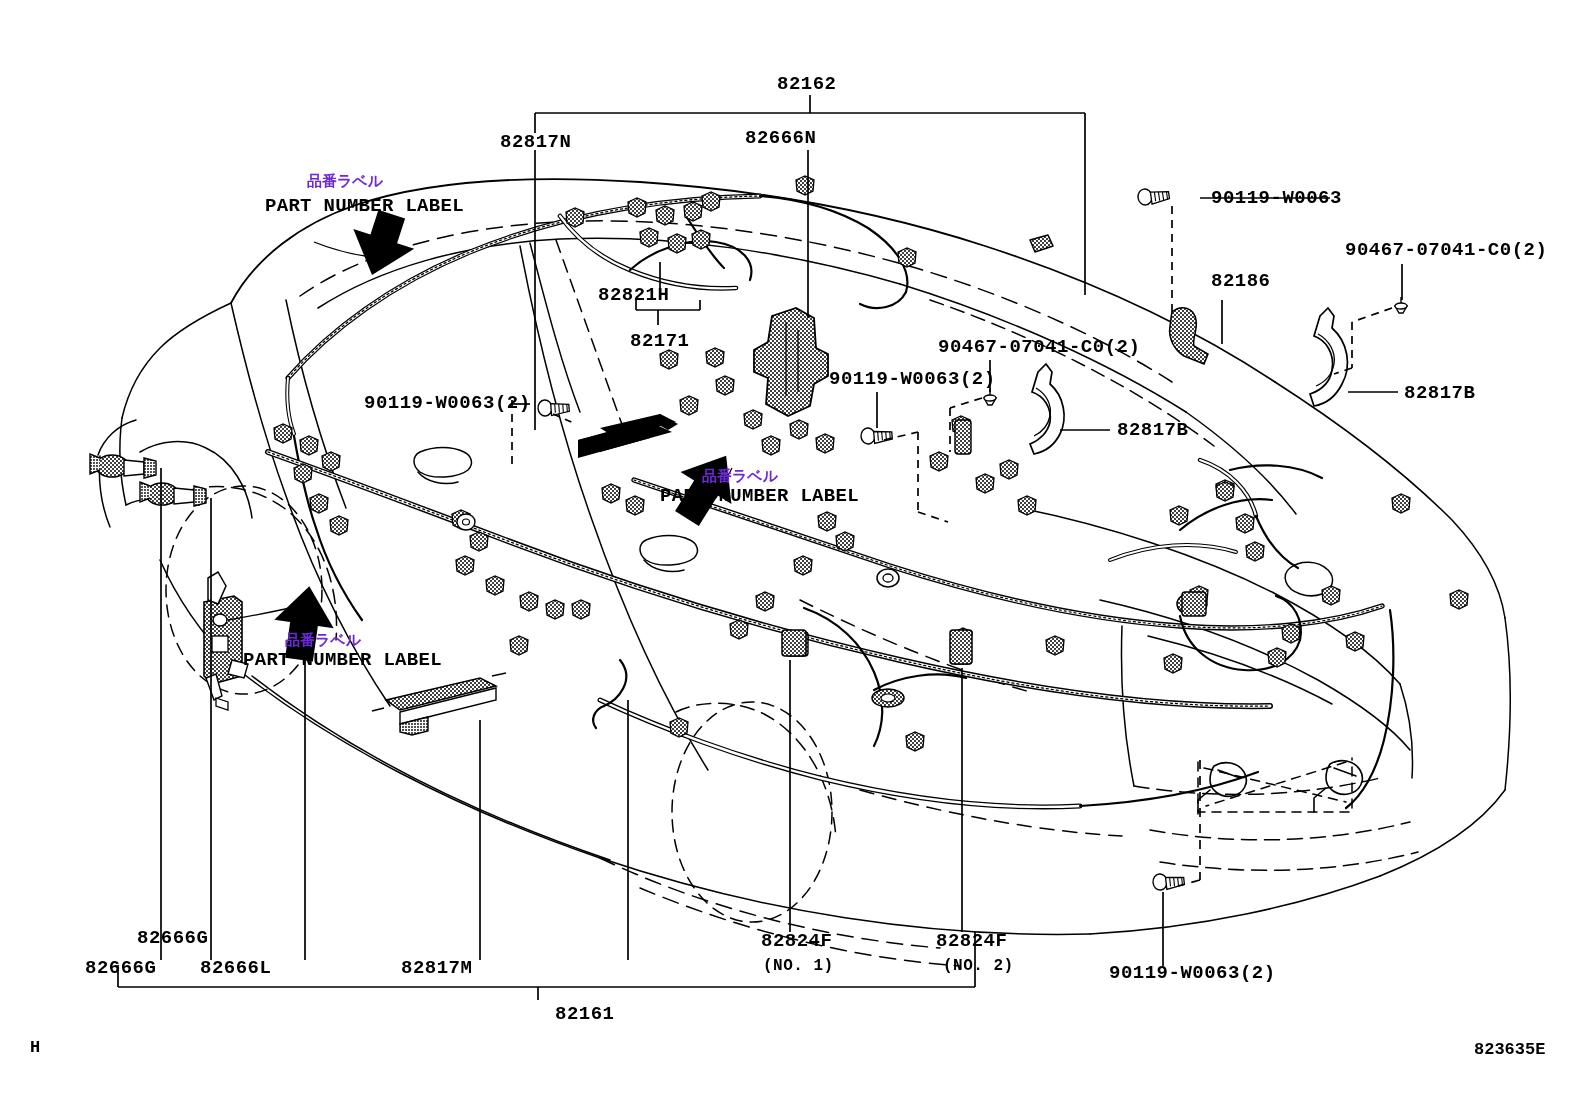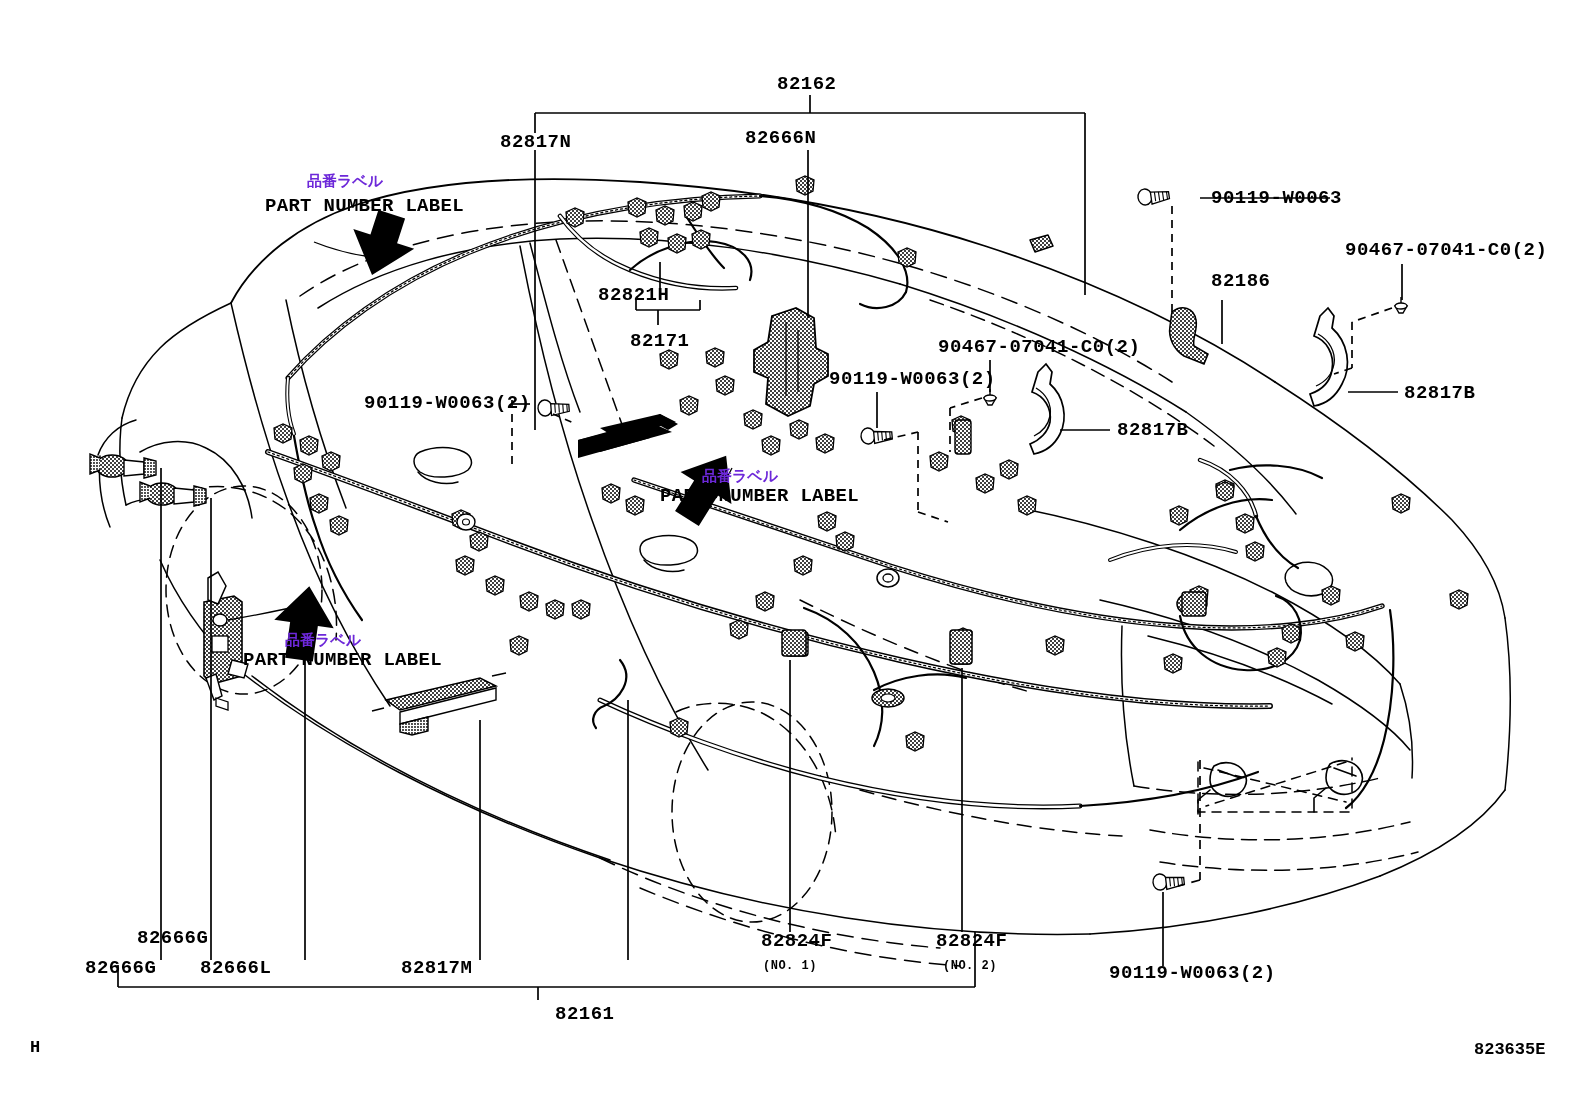--- a/index.html
+++ b/index.html
@@ -2,21 +2,21 @@
 <html><head>
 <meta charset="utf-8">
 <style>
   html,body{margin:0;padding:0;background:#fff;}
   body{width:1592px;height:1099px;overflow:hidden;
        font-family:"Liberation Mono","DejaVu Sans Mono",monospace;}
   #stage{position:relative;width:1592px;height:1099px;background:#fff;}
   #art{position:absolute;left:0;top:0;width:1592px;height:1099px;}
   .lbl{position:absolute;color:#000;white-space:pre;letter-spacing:.5px;
        font-weight:bold;font-size:19px;line-height:20px;}
-  .lbl.sub{font-weight:bold;font-size:12px;}
+  .lbl.sub{font-weight:bold;font-size:16px;}
   .jp{position:absolute;color:#6d28d9;white-space:pre;text-align:center;
       font-family:"DejaVu Sans",sans-serif;font-size:15px;line-height:17px;font-weight:600;}
   .jpen{position:absolute;color:#000;white-space:pre;text-align:center;
       font-family:"Liberation Mono","DejaVu Sans Mono",monospace;
       font-size:19px;line-height:17px;font-weight:600;letter-spacing:.3px;}
   .corner{position:absolute;font-size:17px;font-weight:bold;color:#000;}
 </style>
 </head>
 <body>
 

